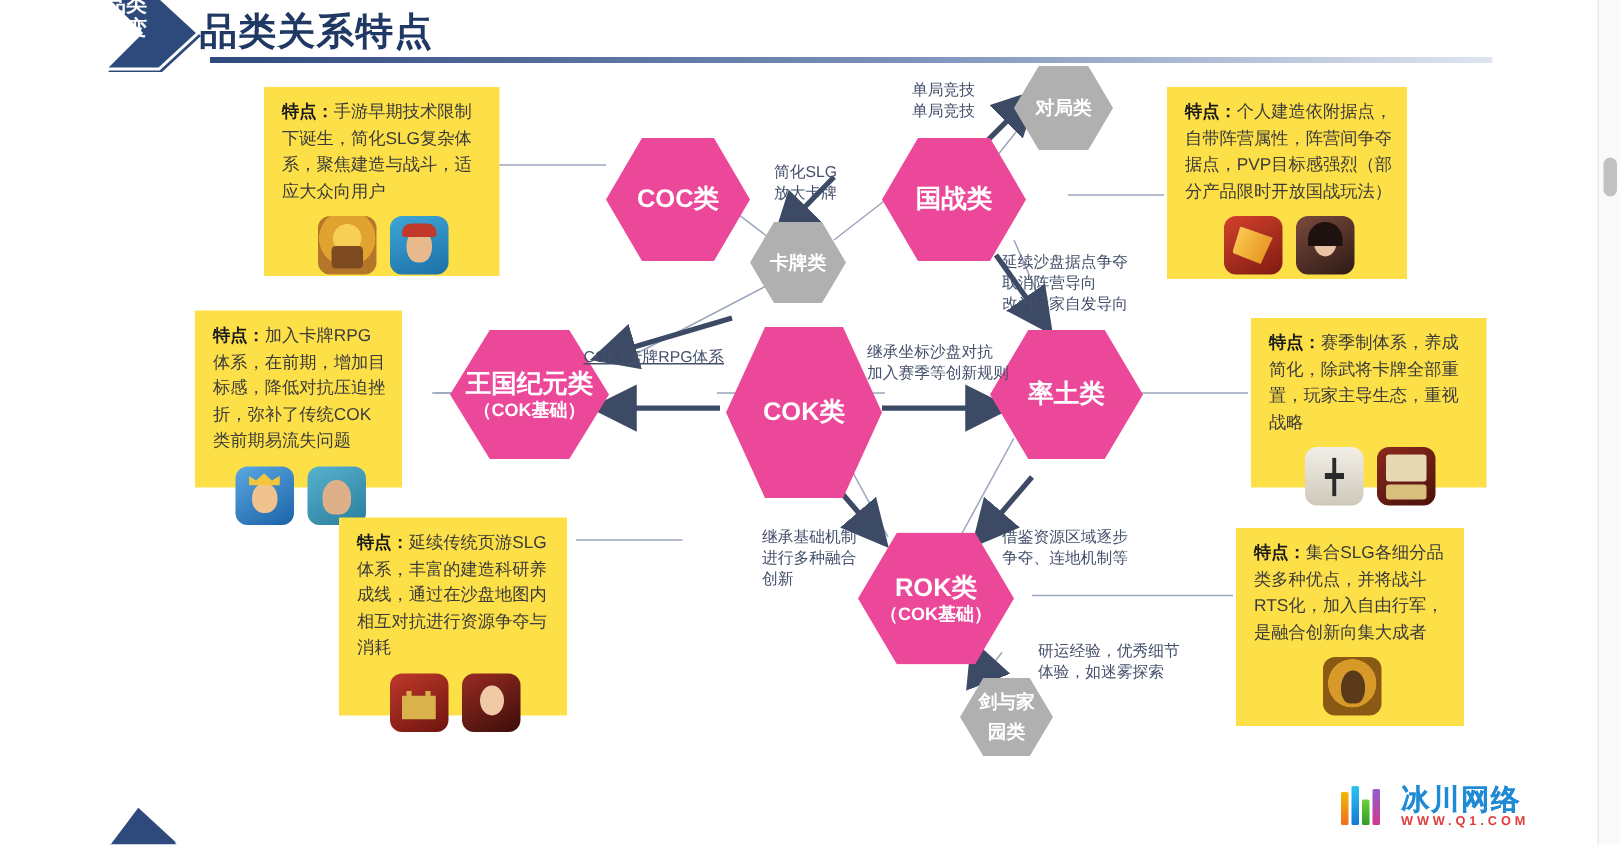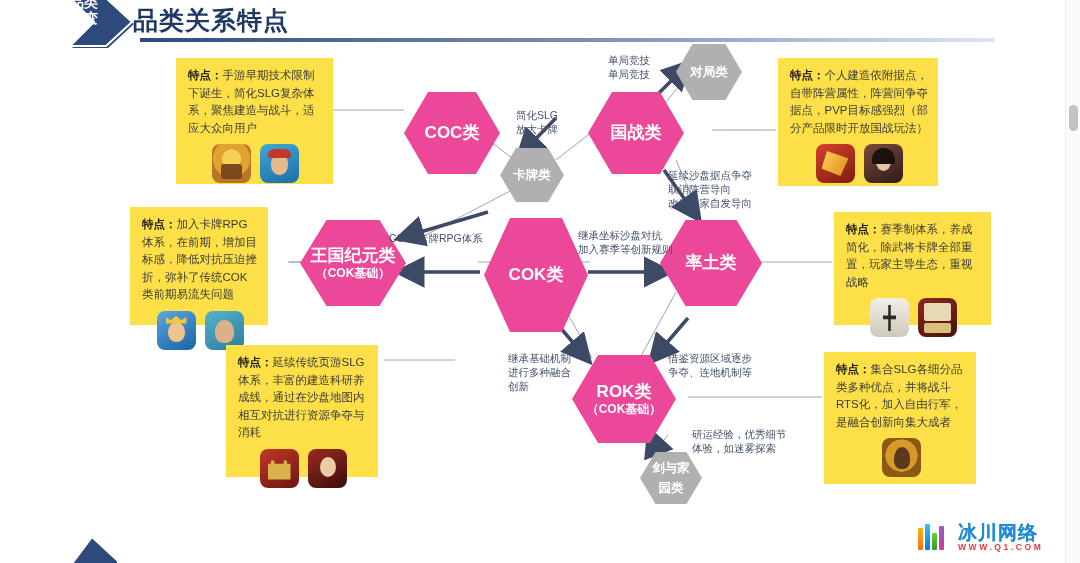--- a/index.html
+++ b/index.html
@@ -77,21 +77,21 @@
 
   
   .elabel{position:absolute;font-size:10.5px;line-height:14px;color:#44506b;white-space:nowrap;}
   .elabel.c{text-align:center;}
 
   
   #links{position:absolute;left:0;top:0;width:1062px;height:563px;pointer-events:none;}
 
   
   .foot-badge{position:absolute;left:62px;top:527px;width:60px;height:60px;}
-  .logo{position:absolute;left:918px;top:520px;width:140px;height:36px;}
+  .logo{position:absolute;left:894px;top:520px;width:140px;height:36px;}
   .logo .bars{position:absolute;left:0;top:4px;width:34px;height:26px;display:flex;gap:2px;align-items:flex-end;}
   .logo .bars i{display:block;width:5px;border-radius:1px;}
   .logo .cn{position:absolute;left:40px;top:0px;font-size:19px;font-weight:bold;
             background:linear-gradient(90deg,#2aa7e0,#1f7fd0);-webkit-background-clip:text;background-clip:text;color:#1f8ad6;letter-spacing:1px;}
   .logo .url{position:absolute;left:40px;top:22px;font-size:8.5px;color:#e23b3b;letter-spacing:2.6px;font-weight:bold;}
 
   
   .sb-track{position:absolute;right:0;top:0;width:14px;height:563px;background:#fafafa;border-left:1px solid #ececec;}
   .sb-thumb{position:absolute;right:2px;top:105px;width:9px;height:26px;background:#c2c2c2;border-radius:5px;}
 </style>
@@ -208,21 +208,21 @@
   </div>
   <div class="elabel c" style="left:608px;top:53px;">
     <div>单局竞技</div>
       <div>单局竞技</div>
   </div>
   <div class="elabel" style="left:668px;top:168px;">
     <div>延续沙盘据点争夺</div>
     <div>取消阵营导向</div>
     <div>改为玩家自发导向</div>
   </div>
-  <div class="elabel" style="left:389px;top:231px;">COK+卡牌RPG体系</div>
+  <div class="elabel" style="left:389px;top:231px;text-decoration:underline;">COK+卡牌RPG体系</div>
   <div class="elabel" style="left:578px;top:228px;">
     <div>继承坐标沙盘对抗</div>
       <div>加入赛季等创新规则</div>
   </div>
   <div class="elabel" style="left:508px;top:351px;">
     <div>继承基础机制</div>
     <div>进行多种融合</div>
     <div>创新</div>
   </div>
   <div class="elabel" style="left:668px;top:351px;">

